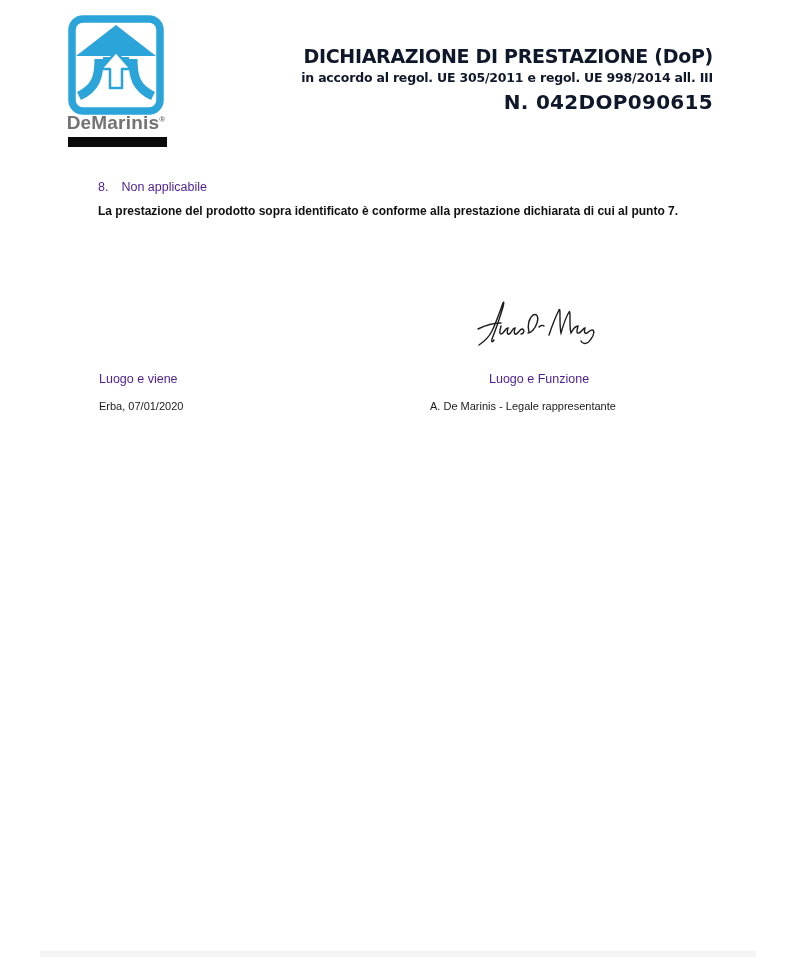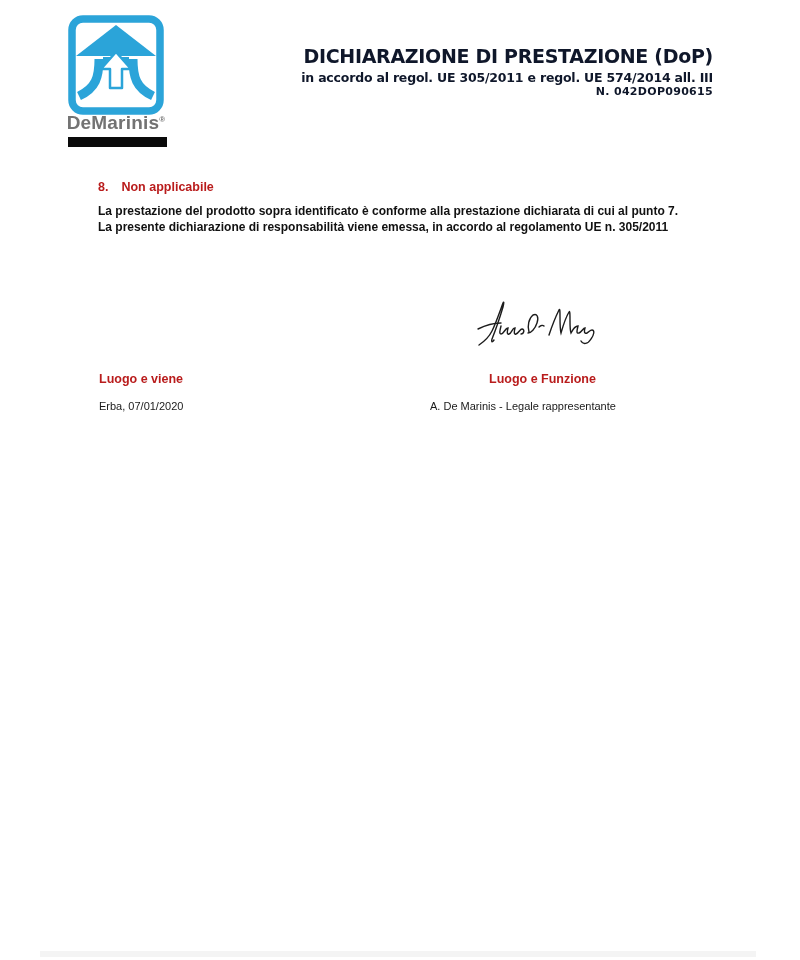--- a/index.html
+++ b/index.html
@@ -60,33 +60,34 @@
     white-space: nowrap;
   }
   .doc-subtitle {
     margin-top: 3px;
     font-size: 12.5px;
     font-weight: bold;
     letter-spacing: -0.2px;
     white-space: nowrap;
   }
   .doc-number {
-    font-size: 11px;
+    margin-top: 5px;
+    font-size: 20px;
     font-weight: bold;
     letter-spacing: 0.3px;
     white-space: nowrap;
   }
 
   
   .body-text {
     position: absolute;
-    color: #b91c1c;
+    color: #4c1d95;
     font-family: "Liberation Sans", sans-serif;
     font-size: 12.5px;
-    font-weight: bold;
+    font-weight: normal;
     white-space: nowrap;
   }
   .item-8 { left: 98px; top: 180px; }
   .item-8 .item-label { display: inline-block; margin-right: 13px; }
 
   .paragraph {
     position: absolute;
     left: 98px; top: 203px;
     color: #111;
     font-family: "Liberation Sans", sans-serif;
@@ -145,31 +146,30 @@
 
     <polygon points="48,37 33,54 42,54 42,73 54,73 54,54 63,54" fill="#ffffff" stroke="#2ba4d9" stroke-width="2.5" stroke-linejoin="round"></polygon>
   </svg>
 
   <div class="brand"><span>DeMarinis</span><sup>®</sup></div>
 
   <div class="brand-bar"></div>
 
   <div class="header-block">
     <div class="doc-title">DICHIARAZIONE DI PRESTAZIONE (DoP)</div>
-    <div class="doc-subtitle">in accordo al regol. UE 305/2011 e regol. UE 574/2014 all. III</div>
+    <div class="doc-subtitle">in accordo al regol. UE 305/2011 e regol. UE 998/2014 all. III</div>
     <div class="doc-number">N. 042DOP090615</div>
   </div>
 
   <div class="body-text item-8">
     <span class="item-label">8.</span><span>Non applicabile</span>
   </div>
 
   <div class="paragraph">
     <div>La prestazione del prodotto sopra identificato è conforme alla prestazione dichiarata di cui al punto 7.</div>
-    <div>La presente dichiarazione di responsabilità viene emessa, in accordo al regolamento UE n. 305/2011</div>
   </div>
 
 
   <svg class="signature" viewBox="0 0 122 50" xmlns="http://www.w3.org/2000/svg">
     <g fill="none" stroke="#1c1c1c" stroke-width="1.4" stroke-linecap="round">
       <path d="M2,46 C8,42 12,38 15,32 C19,24 23,12 26,4 C27,2 27,4 26,8 C23,18 19,30 15,40 C14,43 15,44 17,41"></path>
       <path d="M1,30 C9,26 17,24 24,24"></path>
       <path d="M24,27 C23,31 22,35 24,35 C27,35 28,29 31,29 C30,33 30,36 32,35 C35,34 35,29 38,29 C37,33 37,36 39,35 C42,34 43,30 45,30 C48,30 47,35 44,35"></path>
       <path d="M52,33 C50,27 52,19 56,16 C60,14 62,18 60,24 C58,30 54,34 51,34"></path>
       <path d="M62,28 C64,26 66,26 67,27"></path>

